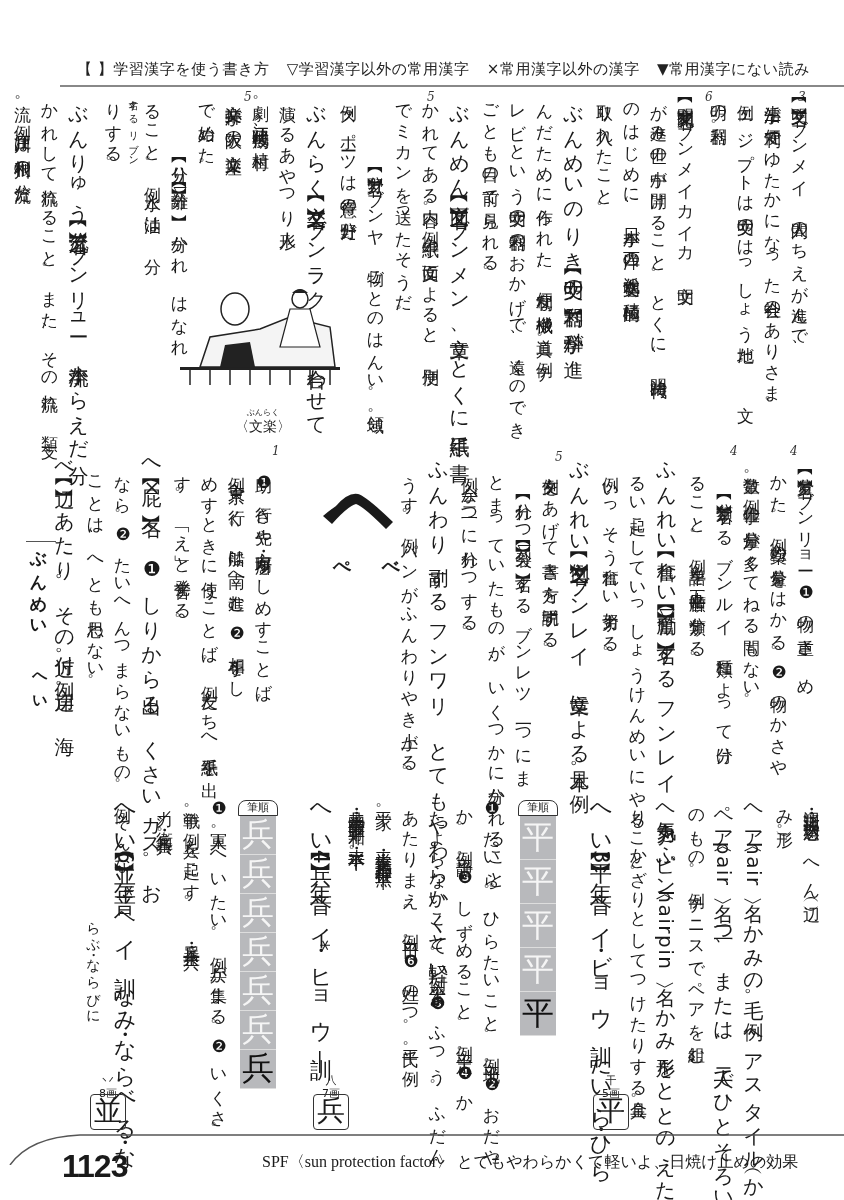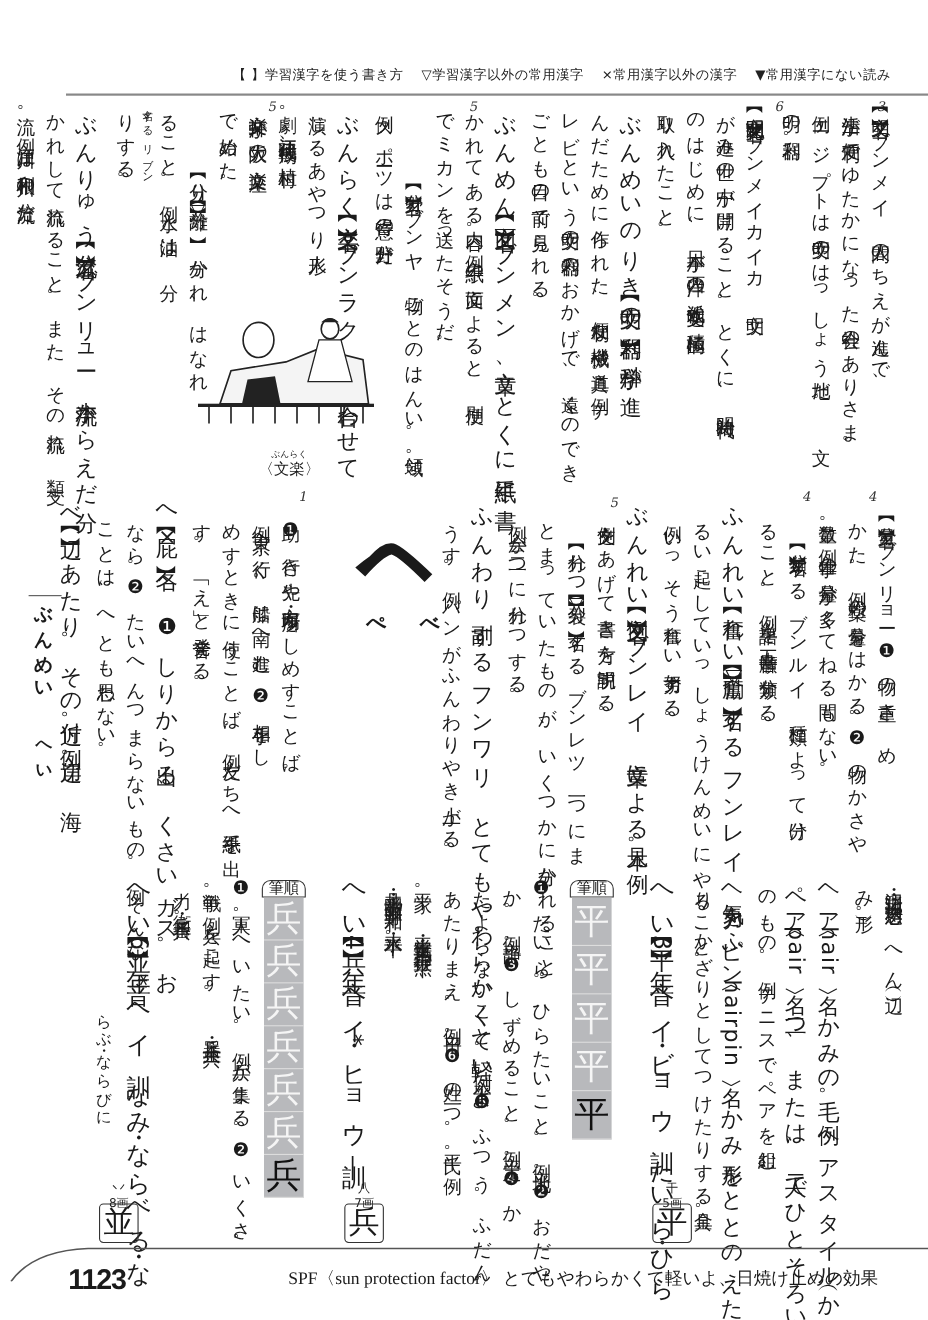--- a/index.html
+++ b/index.html
@@ -1,19 +1,19 @@
 <!DOCTYPE html>
 <html><head>
 <meta charset="utf-8">
 <style>
   * { box-sizing: border-box; margin: 0; padding: 0; }
   html, body { width: 844px; height: 1200px; background: #fff; overflow: hidden; }
   body { position: relative; font-family: "DejaVu Sans", sans-serif; color: #1a1a1a; }
 
-  .legend { position: absolute; top: 60px; right: 34px; font-size: 12px; letter-spacing: 0.5px; white-space: nowrap; color: #222; }
+  .legend { position: absolute; top: 60px; right: 34px; font-size: 15px; letter-spacing: 0.5px; white-space: nowrap; color: #222; }
   .legend span { margin-left: 12px; }
   .legend-rule { position: absolute; top: 85px; left: 60px; right: 0; height: 2px; background: #888; }
 
   .tier { position: absolute; left: 60px; right: 12px; }
   .tier1 { top: 92px; height: 350px; }
   .tier2 { top: 444px; height: 346px; }
   .tier3 { top: 792px; height: 338px; }
 
   .vt { position: absolute; top: 0; writing-mode: vertical-rl; font-size: 17px; line-height: 27px; letter-spacing: 1.5px; white-space: pre; }
 
@@ -21,31 +21,31 @@
 
   .illust { position: absolute; border: none; }
   .caption { position: absolute; font-size: 14px; writing-mode: horizontal-tb; }
 
   .big-he { position: absolute; left: 320px; top: 480px; width: 80px; height: 50px; }
   .kana-sm { position: absolute; left: 322px; top: 552px; font-size: 18px; font-weight: bold; writing-mode: horizontal-tb; letter-spacing: 12px; }
 
   .stroke-box { position: absolute; width: 36px; background: #b8b9bc; }
   .stroke-cell { height: 44px; border-bottom: 1px solid #ddd; display: flex; align-items: center; justify-content: center; font-size: 32px; color: #111; }
   .stroke-cell.faint { color: #f5f5f5; }
-  .stroke-label { position: absolute; width: 40px; height: 16px; border: 1px solid #333; border-radius: 8px 8px 0 0; font-size: 14px; text-align: center; line-height: 14px; background: #fff; }
+  .stroke-label { position: absolute; width: 40px; height: 16px; border: 1px solid #333; border-radius: 8px 8px 0 0; font-size: 11px; text-align: center; line-height: 14px; background: #fff; }
 
   .kanji-box { position: absolute; width: 36px; height: 36px; border: 1.5px solid #333; border-radius: 4px; font-size: 28px; text-align: center; line-height: 32px; }
   .stroke-count { position: absolute; font-size: 11px; text-align: center; width: 36px; line-height: 13px; }
 
   .side-tab { position: absolute; left: 28px; top: 540px; writing-mode: vertical-rl; font-size: 17px; font-weight: bold; letter-spacing: 3px; }
   .side-tab2 { position: absolute; left: 30px; top: 665px; writing-mode: vertical-rl; font-size: 15px; font-weight: bold; letter-spacing: 3px; }
   .side-rule { position: absolute; left: 26px; top: 541px; width: 30px; height: 1px; background: #555; }
 
   .footer-curve { position: absolute; left: 0; top: 1125px; width: 844px; height: 40px; }
-  .page-num { position: absolute; left: 62px; top: 1148px; font-size: 26px; font-weight: bold; font-family: "Liberation Sans", sans-serif; letter-spacing: -1px; }
+  .page-num { position: absolute; left: 62px; top: 1148px; font-size: 32px; font-weight: bold; font-family: "Liberation Sans", sans-serif; letter-spacing: -1px; }
   .footer-note { position: absolute; left: 262px; top: 1152px; font-size: 16px; font-family: "Liberation Serif", serif; white-space: nowrap; }
 </style>
 </head>
 <body>
 
 <div class="legend">
   <span>【 】学習漢字を使う書き方</span>
   <span>▽学習漢字以外の常用漢字</span>
   <span>×常用漢字以外の漢字</span>
   <span>▼常用漢字にない読み</span>

